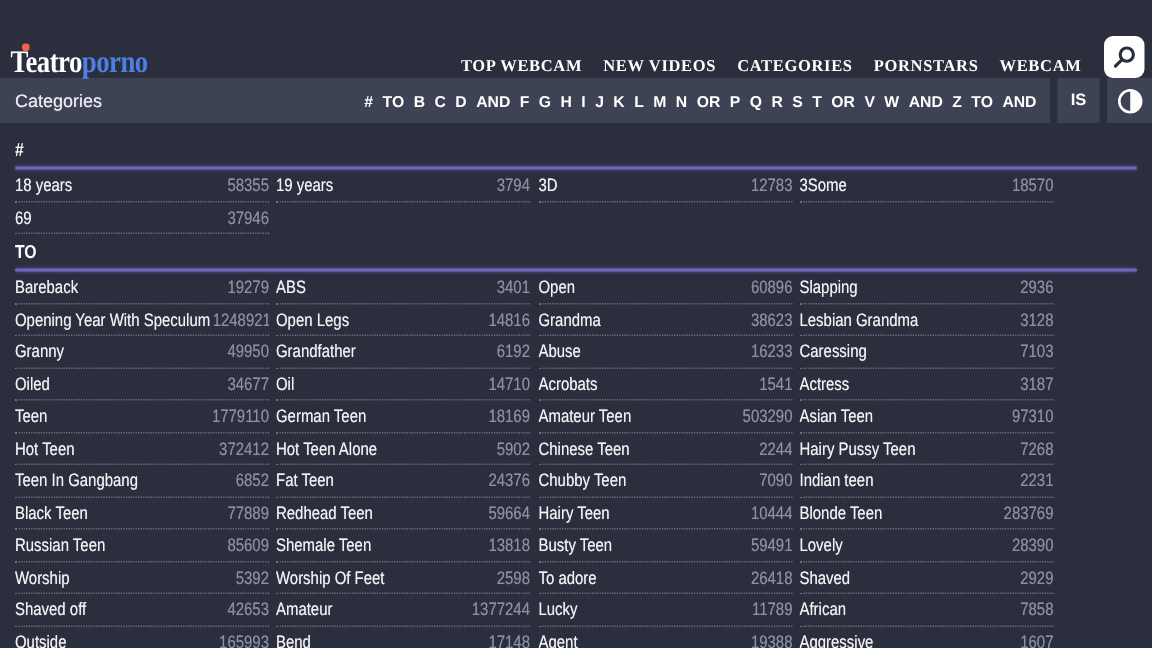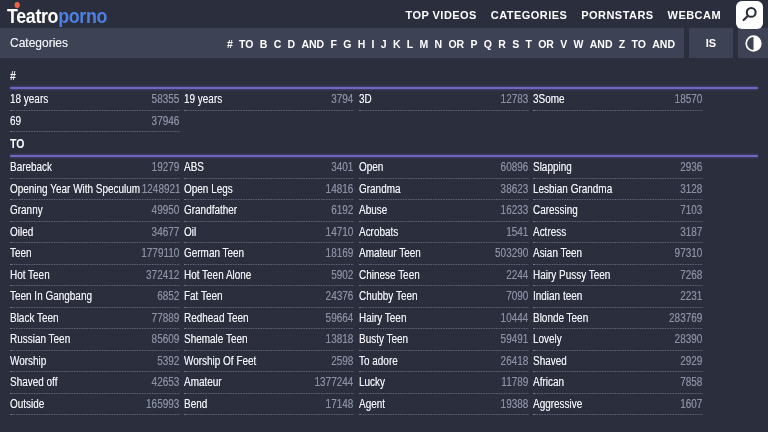--- a/index.html
+++ b/index.html
@@ -7,22 +7,22 @@
   body {
     background:#2b2e3d;
     font-family:"Liberation Sans","DejaVu Sans",sans-serif;
     -webkit-font-smoothing:antialiased;
   }
   a { text-decoration:none; color:inherit; cursor:pointer; }
   ul { list-style:none; }
 
   
   header {
-    height:28px; display:flex; align-items:center;
-    background:#2b2e3d; padding:0 5px 0 7px; position:relative;
+    height:52px; display:flex; align-items:flex-end;
+    background:#2b2e3d; padding:0 5px 0 7px; position:relative;font-family:Liberation Serif, serif;
   }
   .logo { display:flex; align-items:baseline; position:relative; font-weight:bold;
           font-size:21px; letter-spacing:-0.4px; line-height:1; padding-top:2px;
           transform:scaleX(0.85); transform-origin:0 50%; }
   .logo-t { color:#ffffff; }
   .logo-p { color:#4d80e4; }
   .logo-dot { position:absolute; width:5.5px; height:5.5px; border-radius:50%;
               background:#ee6344; left:9px; top:-0.5px; }
   nav { margin-left:auto; margin-right:15px; }
   nav ul { display:flex; gap:14px; }
@@ -38,21 +38,21 @@
   .subbar { height:30px; display:flex; gap:5px; margin-top:0; }
   .subbar-main {
     flex:1; background:#3e4255; display:flex; align-items:center;
     padding:0 9px 0 10px;
   }
   .subbar-title { color:#eceef3; font-size:12px; text-shadow:0 0 0.5px rgba(236,238,243,.7); }
   .alpha { margin-left:auto; display:flex; gap:6.3px; align-items:center; }
   .alpha a { color:#ffffff; font-size:10.5px; font-weight:bold; }
   .subbar-block {
     background:#3e4255; display:flex; align-items:center; justify-content:center;
-    width:44px; color:#ffffff; font-size:11px; font-weight:bold; cursor:pointer;
+    width:28px; color:#ffffff; font-size:11px; font-weight:bold; cursor:pointer;
   }
   .subbar-block.iconblock { width:30px; }
 
   
   main { padding:0 10px; }
   .section-heading {
     color:#ffffff; font-size:12.5px; font-weight:bold; line-height:15px;
     transform:scaleX(0.84); transform-origin:0 50%;
   }
   .section-heading.first { margin-top:11px; }
@@ -78,21 +78,22 @@
 <body>
 
 <header>
   <a class="logo">
     <span class="logo-t">Teatro</span>
     <span class="logo-p">porno</span>
     <span class="logo-dot"></span>
   </a>
   <nav>
     <ul id="nav-list">
-        <li><a>TOP VIDEOS</a></li>
+        <li><a>TOP WEBCAM</a></li>
+        <li><a>NEW VIDEOS</a></li>
         <li><a>CATEGORIES</a></li>
         <li><a>PORNSTARS</a></li>
         <li><a>WEBCAM</a></li>
       </ul>
   </nav>
   <button class="search-btn">
     <svg width="17" height="17" viewBox="0 0 17 17">
       <circle cx="10.2" cy="6.4" r="4.4" fill="none" stroke="#2b2e3d" stroke-width="2.1"></circle>
       <line x1="6.8" y1="9.9" x2="2.6" y2="14.1" stroke="#2b2e3d" stroke-width="2.1" stroke-linecap="round"></line>
     </svg>

